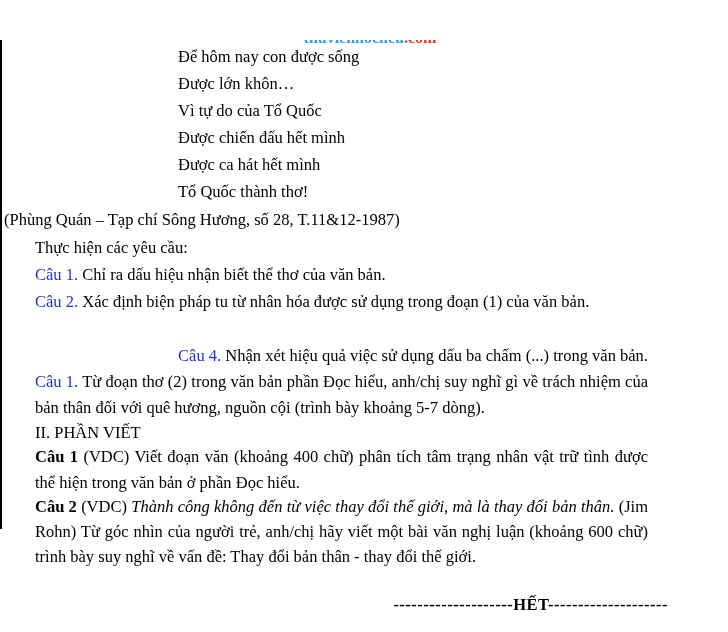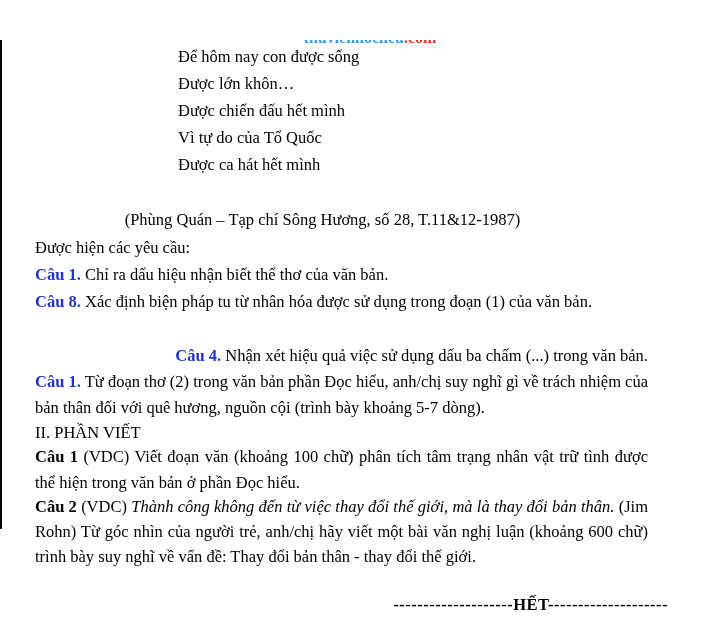--- a/index.html
+++ b/index.html
@@ -34,30 +34,30 @@
   .poem {
     position: absolute;
     left: 178px; top: 3px;
     line-height: 27px;
     white-space: nowrap;
   }
   .poem div { height: 27px; }
   .attribution {
     position: absolute;
     top: 166px; left: 4px; right: 27px;
-    text-align: center;
+    text-align: left;
     line-height: 27px;
   }
   .bodyline {
     position: absolute;
     left: 35px; right: 20px;
     line-height: 27px;
   }
   .just { text-align: justify; text-align-last: left; }
-  .qlabel { font-weight: bold; color: #2233CC; }
+  .qlabel { font-weight: normal; color: #2233CC; }
   .blabel { font-weight: bold; }
   .ital { font-style: italic; }
   .section-title { font-weight: normal; }
   .het {
     position: absolute;
     top: 555px; left: 0; right: 0;
     text-align: right;
     font-weight: bold;
     letter-spacing: 0.5px;
   }
@@ -69,55 +69,56 @@
 
   <div class="scanline"></div>
 
   <div class="watermark">
     <span class="wm-site">thuvienhoclieu</span><span class="wm-tld">.com</span>
   </div>
 
   <div class="poem">
     <div>Để hôm nay con được sống</div>
     <div>Được lớn khôn…</div>
+    <div>Vì tự do của Tổ Quốc</div>
     <div>Được chiến đấu hết mình</div>
-    <div>Vì tự do của Tổ Quốc</div>
     <div>Được ca hát hết mình</div>
+    <div>Tổ Quốc thành thơ!</div>
   </div>
 
   <div class="attribution">(Phùng Quán – Tạp chí Sông Hương, số 28, T.11&amp;12-1987)</div>
 
-  <div class="bodyline" style="top:194px;">Được hiện các yêu cầu:</div>
+  <div class="bodyline" style="top:194px;">Thực hiện các yêu cầu:</div>
 
   <div class="bodyline" style="top:221px;">
     <span class="qlabel">Câu 1.</span>
     <span>Chỉ ra dấu hiệu nhận biết thể thơ của văn bản.</span>
   </div>
 
   <div class="bodyline" style="top:248px;">
-    <span class="qlabel">Câu 8.</span>
+    <span class="qlabel">Câu 2.</span>
     <span>Xác định biện pháp tu từ nhân hóa được sử dụng trong đoạn (1) của văn bản.</span>
   </div>
 
 
   <div class="bodyline" style="top:302px;text-align:right;">
     <span class="qlabel">Câu 4.</span>
     <span>Nhận xét hiệu quả việc sử dụng dấu ba chấm (...) trong văn bản.</span>
   </div>
 
   <div class="bodyline just" style="top:329px; line-height:26px;">
     <span class="qlabel">Câu 1.</span>
     <span>Từ đoạn thơ (2) trong văn bản phần Đọc hiểu, anh/chị suy nghĩ gì về trách nhiệm của bản thân đối với  quê hương, nguồn cội (trình bày khoảng 5-7 dòng).</span>
   </div>
 
   <div class="bodyline section-title" style="top:379px;">II. PHẦN VIẾT</div>
 
   <div class="bodyline just" style="top:404px; line-height:25.5px;">
     <span class="blabel">Câu 1</span>
-    <span>(VDC) Viết đoạn văn (khoảng 100 chữ) phân tích tâm trạng nhân vật trữ tình được thể hiện  trong văn bản ở phần Đọc hiểu.</span>
+    <span>(VDC) Viết đoạn văn (khoảng 400 chữ) phân tích tâm trạng nhân vật trữ tình được thể hiện  trong văn bản ở phần Đọc hiểu.</span>
   </div>
 
   <div class="bodyline just" style="top:454px; line-height:25px;">
     <span class="blabel">Câu 2</span>
     <span>(VDC)</span>
     <span class="ital">Thành công không đến từ việc thay đổi thế giới, mà là thay đổi bản thân.</span>
     <span>(Jim Rohn) Từ góc nhìn của người trẻ, anh/chị hãy viết một bài văn nghị luận (khoảng 600 chữ) trình bày suy nghĩ về vấn  đề: Thay đổi bản thân - thay đổi thế giới.</span>
   </div>
 
   <div class="het">--------------------HẾT--------------------</div>

